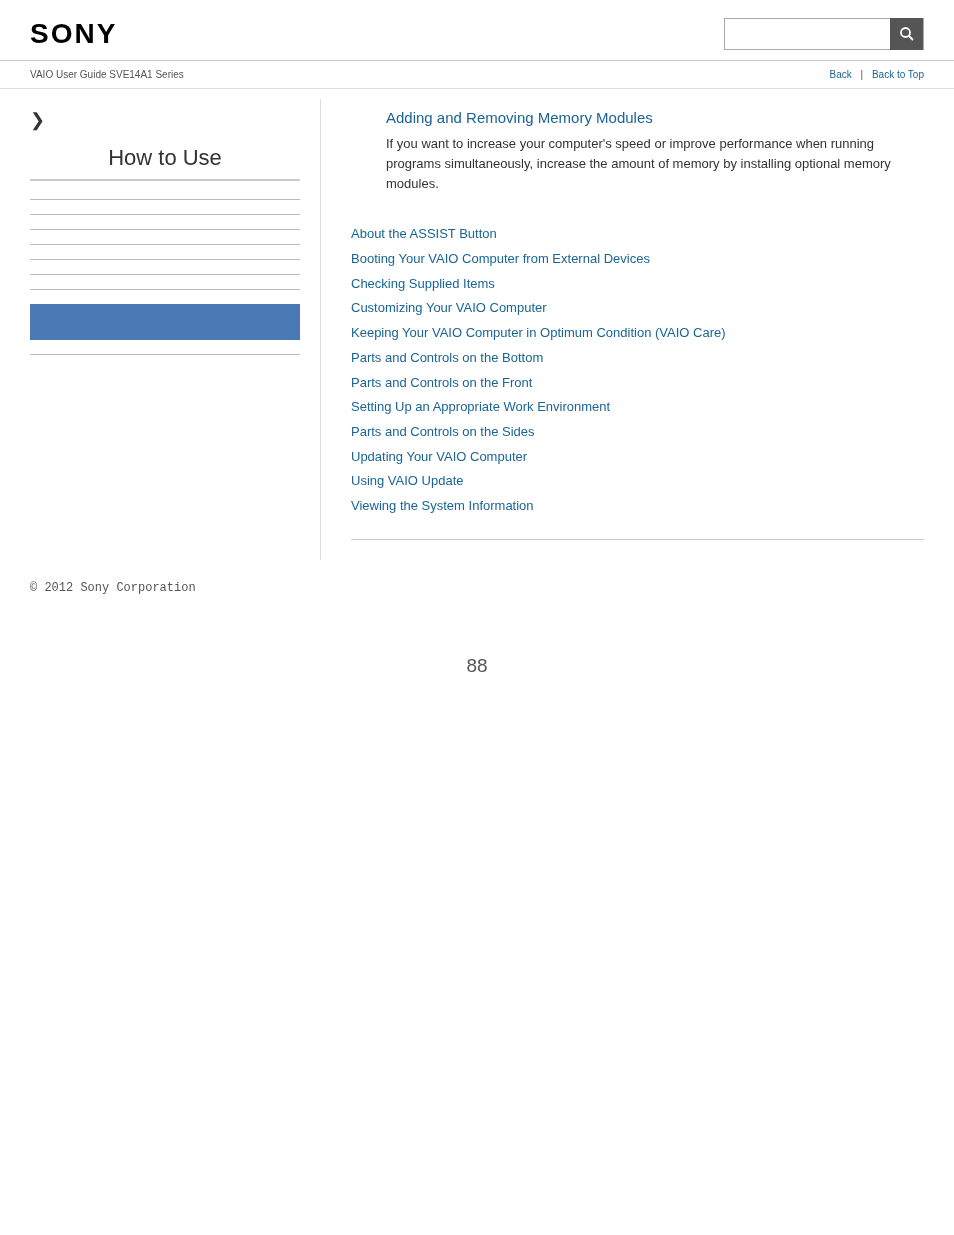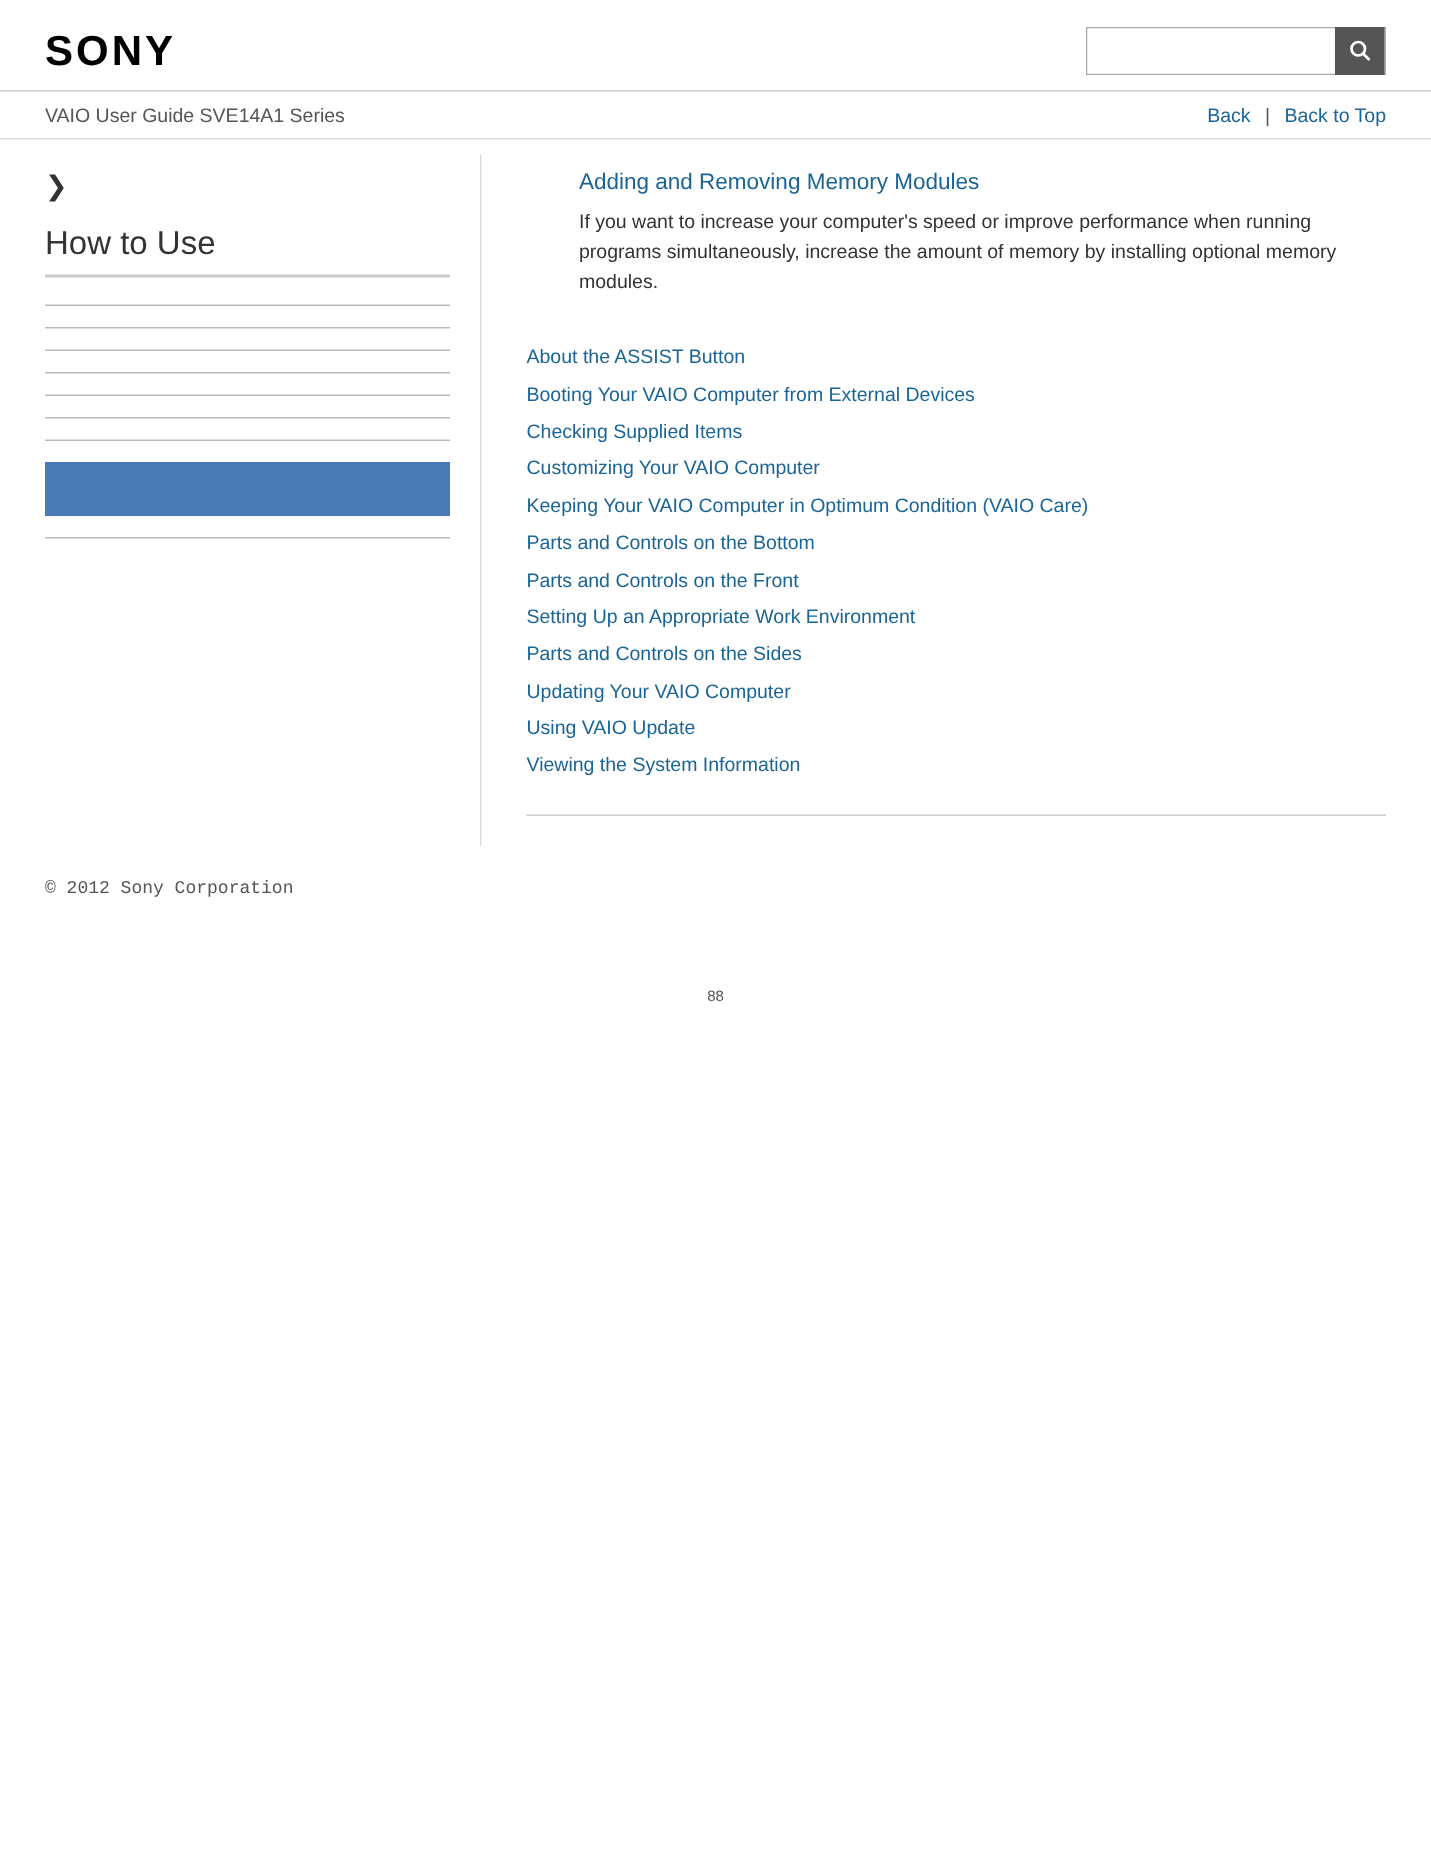--- a/index.html
+++ b/index.html
@@ -58,21 +58,21 @@
       justify-content: center;
       color: #fff;
       font-size: 15px;
     }
 
     
     .navbar {
       display: flex;
       justify-content: space-between;
       padding: 8px 30px;
-      font-size: 13px;
+      font-size: 10px;
       border-bottom: 1px solid #ddd;
     }
 
     .navbar-left {
       color: #555;
     }
 
     .navbar-right a {
       color: #1a6496;
       text-decoration: none;
@@ -105,20 +105,21 @@
       cursor: pointer;
     }
 
     .sidebar-title {
       font-size: 22px;
       font-weight: normal;
       color: #333;
       border-bottom: 2px solid #ccc;
       padding-bottom: 8px;
       margin-bottom: 18px;
+      text-align: center;
     }
 
     .sidebar-divider {
       border: none;
       border-top: 1px solid #bbb;
       margin: 14px 0;
     }
 
     .sidebar-highlight {
       background: #4a7ab5;
@@ -184,21 +185,21 @@
       font-family: Liberation Mono, monospace;
     }
 
     .copyright {
       font-size: 12px;
       color: #555;
     }
 
     .page-number {
       text-align: center;
-      font-size: 10px;
+      font-size: 19px;
       color: #555;
       margin-top: 30px;
       padding-bottom: 20px;
     }
   </style>
 </head>
 <body>
 
 <div class="header">
   <div class="sony-logo">SONY</div>

